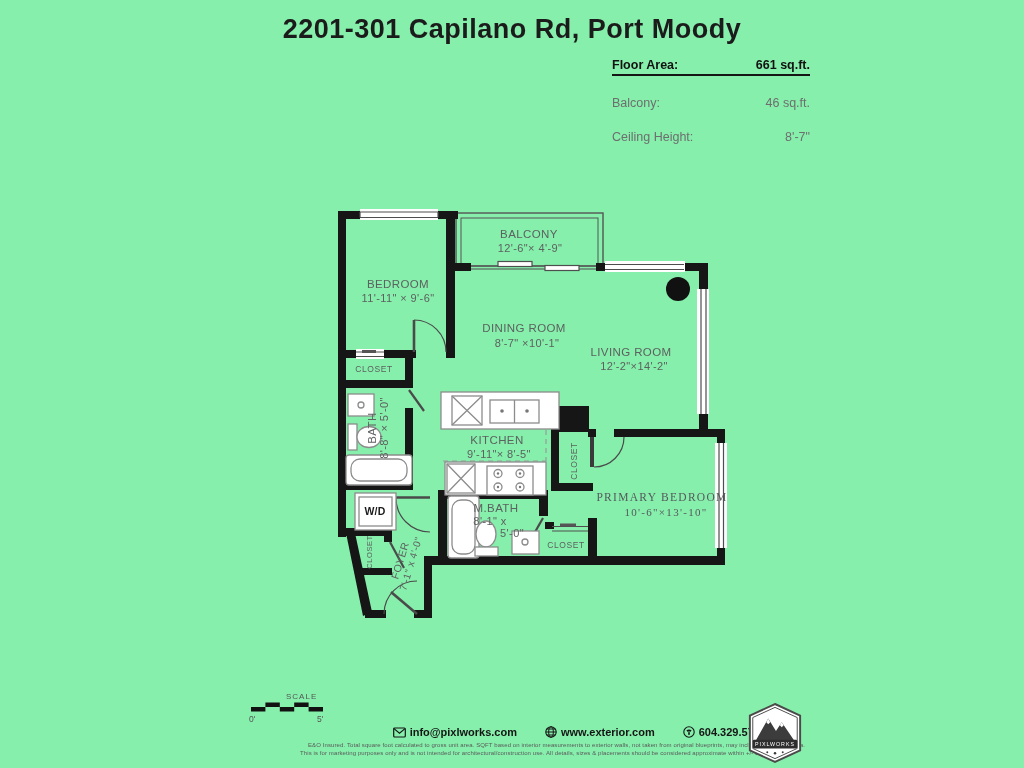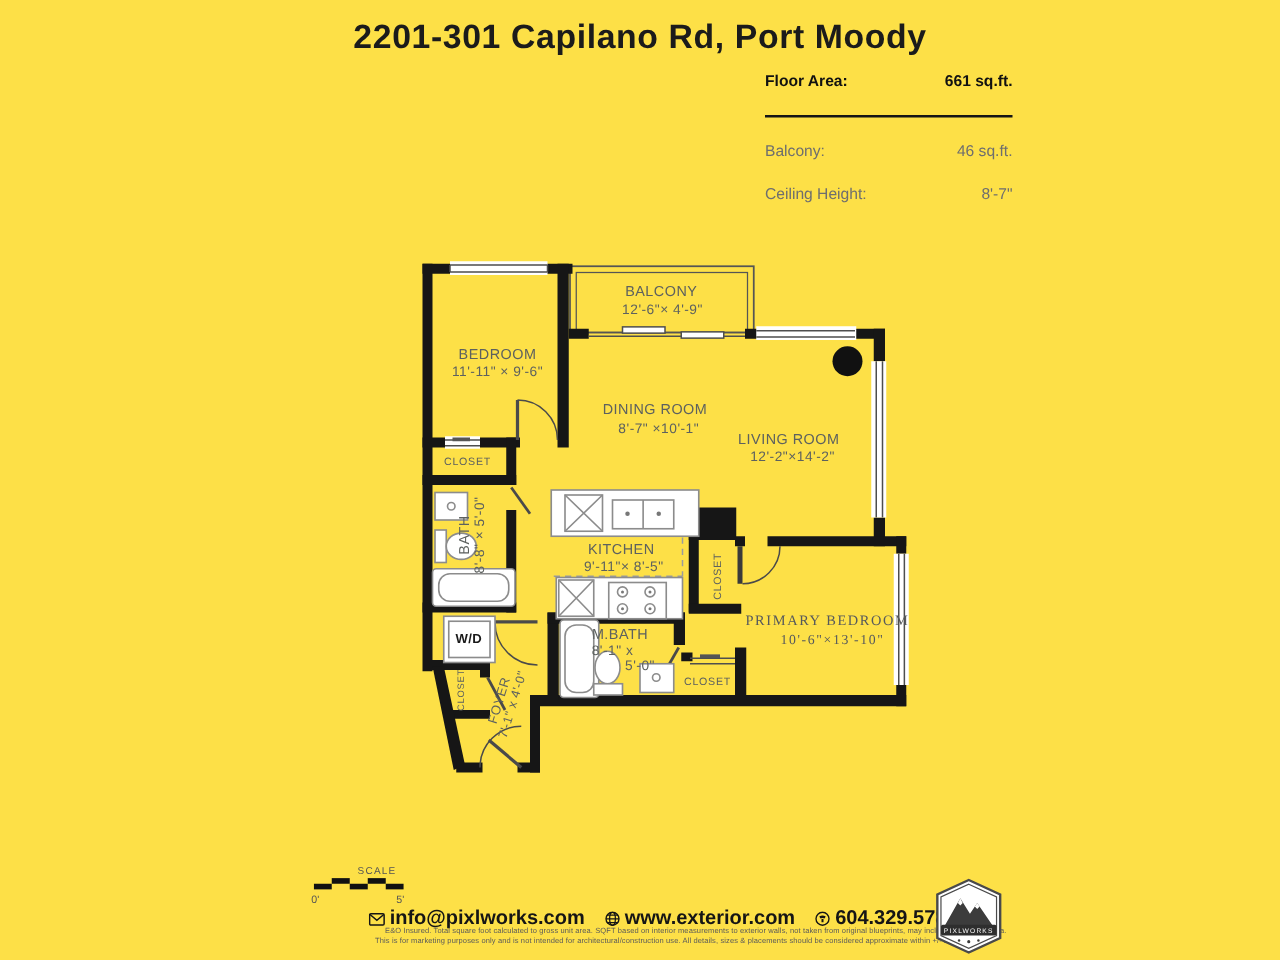--- a/index.html
+++ b/index.html
@@ -1,45 +1,45 @@
 <!DOCTYPE html>
 <html><head>
 <meta charset="utf-8">
 <style>
   html,body{margin:0;padding:0;background:#fff;}
-  #stage{position:relative;width:1024px;height:768px;background:#fde047;overflow:hidden;
+  #stage{position:relative;width:1024px;height:768px;background:#86efac;overflow:hidden;
          font-family:"Liberation Sans",sans-serif;}
   svg{display:block;}
   .abs{position:absolute;}
   
   .title{left:0;top:14px;width:1024px;text-align:center;font-size:27px;font-weight:700;
          color:#1b1b1b;letter-spacing:.5px;}
   .infobox{left:612px;top:58px;width:198px;font-size:12.5px;}
   .inforow{display:flex;justify-content:space-between;align-items:baseline;}
-  .inforow.em{font-weight:700;color:#111;border-bottom:2.5px solid #151515;padding-bottom:20px;}
+  .inforow.em{font-weight:700;color:#111;border-bottom:2.5px solid #151515;padding-bottom:2px;}
   .inforow.soft{color:#6e6e6e;margin-top:20px;}
   .inforow.em .val{font-weight:700;}
   
   .lbl{position:absolute;transform:translate(-50%,-50%);color:#5d615f;letter-spacing:.4px;
        white-space:nowrap;text-align:center;}
   .rname{font-size:11.5px;}
   .rdims{font-size:11px;}
   .rot{transform:translate(-50%,-50%) rotate(-90deg);}
   .serif{font-family:"Liberation Serif",serif;letter-spacing:1.3px;color:#56595c;}
   .closet{font-size:8.5px;letter-spacing:.6px;}
   .wd{font-size:10.5px;font-weight:700;color:#1a1a1a;letter-spacing:.2px;}
   
   .scale-label{font-size:8px;color:#555;letter-spacing:1px;margin-left:35px;}
   .scale-num{font-size:8.5px;color:#555;}
   
   .brand{font-size:25px;font-weight:700;color:#050505;letter-spacing:0;}
   .brand::after{content:"";display:inline-block;width:3px;height:3px;background:#050505;
                 margin-left:2px;vertical-align:baseline;}
-  .contact{display:flex;gap:16px;align-items:center;justify-content:flex-end;
-           font-size:16px;font-weight:700;color:#151515;}
+  .contact{display:flex;gap:28px;align-items:center;justify-content:flex-end;
+           font-size:11px;font-weight:700;color:#151515;}
   .contact .item{display:flex;gap:4px;align-items:center;}
   .fineprint{font-size:6px;color:#5a5a5a;letter-spacing:.1px;white-space:nowrap;}
 </style>
 </head>
 <body>
 
 <div id="stage">
 
   <svg class="abs" style="left:0;top:0" width="1024" height="768" viewBox="0 0 1024 768">
 

